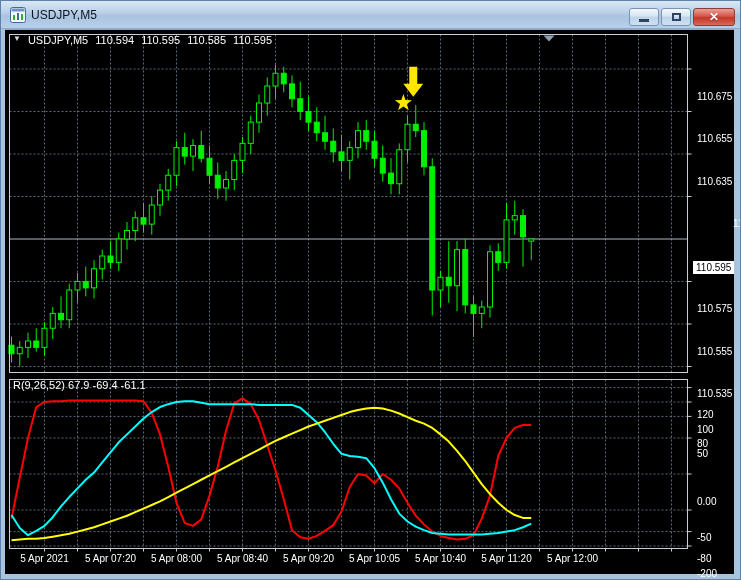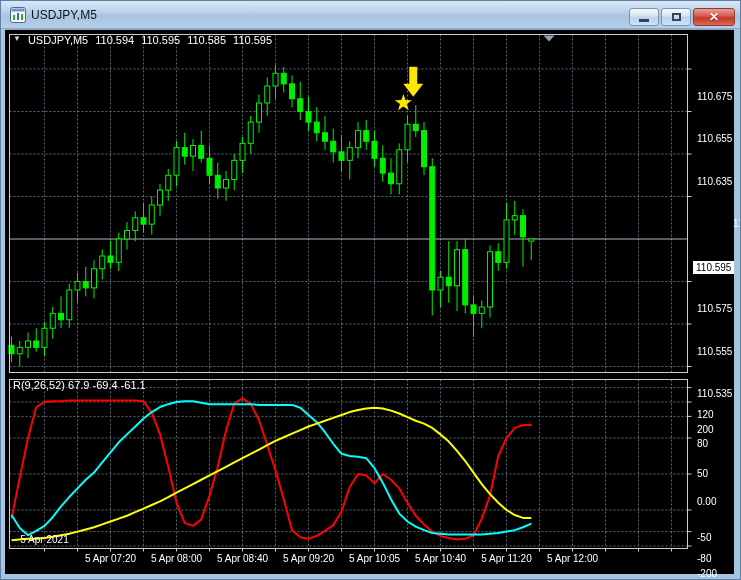--- a/index.html
+++ b/index.html
@@ -309,28 +309,28 @@
     <div class="overlay" id="overlay">
         <div class="axis-label" style="left: 692px; top: 60.5px;">110.675</div>
         <div class="axis-label" style="left: 692px; top: 103px;">110.655</div>
         <div class="axis-label" style="left: 692px; top: 145.5px; text-align: right;">110.635</div>
         <div class="axis-label" style="left: 728px; top: 188px;">110.615</div>
         <div class="axis-label" style="left: 692px; top: 273px;">110.575</div>
         <div class="axis-label" style="left: 692px; top: 315.5px;">110.555</div>
         <div class="axis-label" style="left: 692px; top: 358px;">110.535</div>
         <div class="cur-price" style="left: 688px; top: 230.5px;">110.595</div>
         <div class="axis-label" style="left: 692px; top: 379.1px;">120</div>
-        <div class="axis-label" style="left: 692px; top: 393.5px;">200</div>
+        <div class="axis-label" style="left: 692px; top: 393.5px;">100</div>
         <div class="axis-label" style="left: 692px; top: 407.9px;">80</div>
-        <div class="axis-label" style="left: 692px; top: 438px; text-align: center;">50</div>
+        <div class="axis-label" style="left: 692px; top: 418px; text-align: center;">50</div>
         <div class="axis-label" style="left: 692px; top: 465.5px;">0.00</div>
         <div class="axis-label" style="left: 692px; top: 501.5px;">-50</div>
         <div class="axis-label" style="left: 692px; top: 523.1px;">-80</div>
         <div class="axis-label" style="left: 692px; top: 537.5px;">-200</div>
-        <div class="time-label" style="left: 3.5px; top: 504px;">5 Apr 2021</div>
+        <div class="time-label" style="left: 3.5px; top: 523px;">5 Apr 2021</div>
         <div class="time-label" style="left: 69.5px; top: 523px;">5 Apr 07:20</div>
         <div class="time-label" style="left: 135.5px; top: 523px;">5 Apr 08:00</div>
         <div class="time-label" style="left: 201.5px; top: 523px;">5 Apr 08:40</div>
         <div class="time-label" style="left: 267.5px; top: 523px;">5 Apr 09:20</div>
         <div class="time-label" style="left: 333.5px; top: 523px;">5 Apr 10:05</div>
         <div class="time-label" style="left: 399.5px; top: 523px;">5 Apr 10:40</div>
         <div class="time-label" style="left: 465.5px; top: 523px;">5 Apr 11:20</div>
         <div class="time-label" style="left: 531.5px; top: 523px;">5 Apr 12:00</div>
       </div>
   </div>

